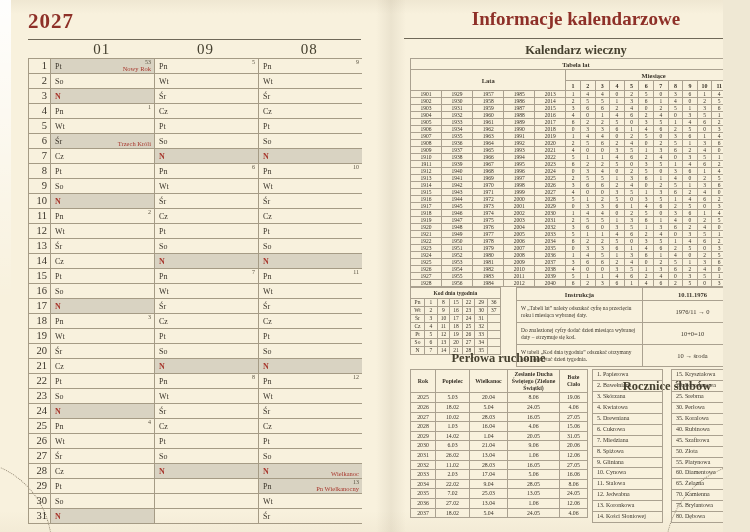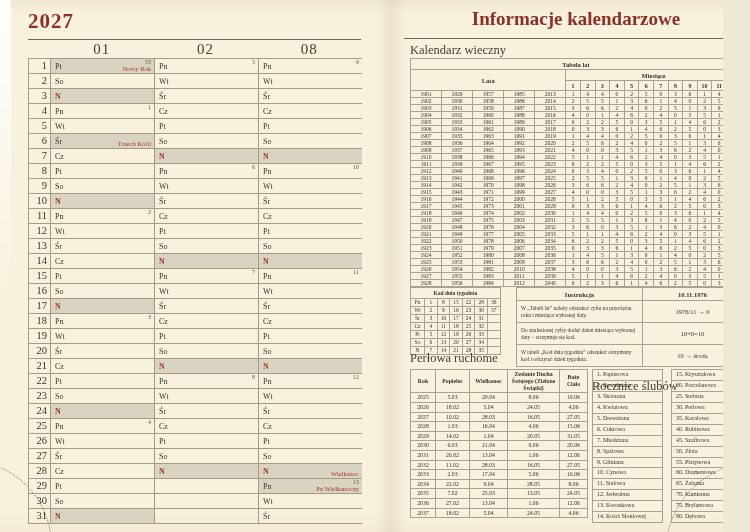--- a/index.html
+++ b/index.html
@@ -32,21 +32,21 @@
   .dcell.hl{background:#d9d3c2;}
   .dow{position:absolute;left:4px;top:3px;font-size:8px;color:#3a342a;}
   .dow.sun{color:#a8382e;font-weight:bold;}
   .wk{position:absolute;right:3px;top:0;font-size:6px;color:#5a5342;}
   .hol{position:absolute;right:3px;bottom:1px;font-size:6.5px;color:#a8382e;white-space:nowrap;}
 
   
   #page-title{position:absolute;left:410px;top:8px;width:332px;text-align:center;
     font-size:19px;font-weight:600;color:#8e3028;}
   #right-rule{position:absolute;left:404px;top:38px;width:346px;height:1px;background:#6f6858;}
-  .section-title{position:absolute;font-size:12.5px;color:#45402f;}
+  .section-title{position:absolute;font-size:12.5px;color:#45402f;text-align:center;font-weight:bold;}
   #perpetual-title{left:410px;top:43px;width:332px;}
   table{border-collapse:collapse;}
   td,th{border:1px solid #aaa190;color:#3a342a;font-weight:normal;padding:0;
     text-align:center;vertical-align:middle;}
   .tt{font-size:6.5px;font-weight:bold;height:10px;}
   #years-table{position:absolute;left:410px;top:58px;width:332px;table-layout:fixed;}
   #years-table .mn{font-size:6px;font-weight:bold;height:9px;}
   #years-table .yr,#years-table .cd{font-size:5.5px;height:6px;line-height:6px;}
   #daycode-table{position:absolute;left:410px;top:287px;width:90px;table-layout:fixed;}
   #daycode-table td{font-size:5.5px;height:7px;line-height:7px;}
@@ -74,21 +74,21 @@
   <div id="fold-shadow"></div>
   <div id="arc-left" class="corner-arc"></div>
   <div id="arc-right" class="corner-arc"></div>
 
   <div id="year-title">2027</div>
   <div id="left-rule"></div>
   <div id="months-row">
 
       <div class="month-label">01</div>
 
-      <div class="month-label">02</div>
+      <div class="month-label">09</div>
 
       <div class="month-label">08</div>
     </div>
   <div id="day-grid">
 
       <div class="drow">
         <div class="dnum">1</div>
         <div class="dcells">
 
             <div class="dcell hl">

